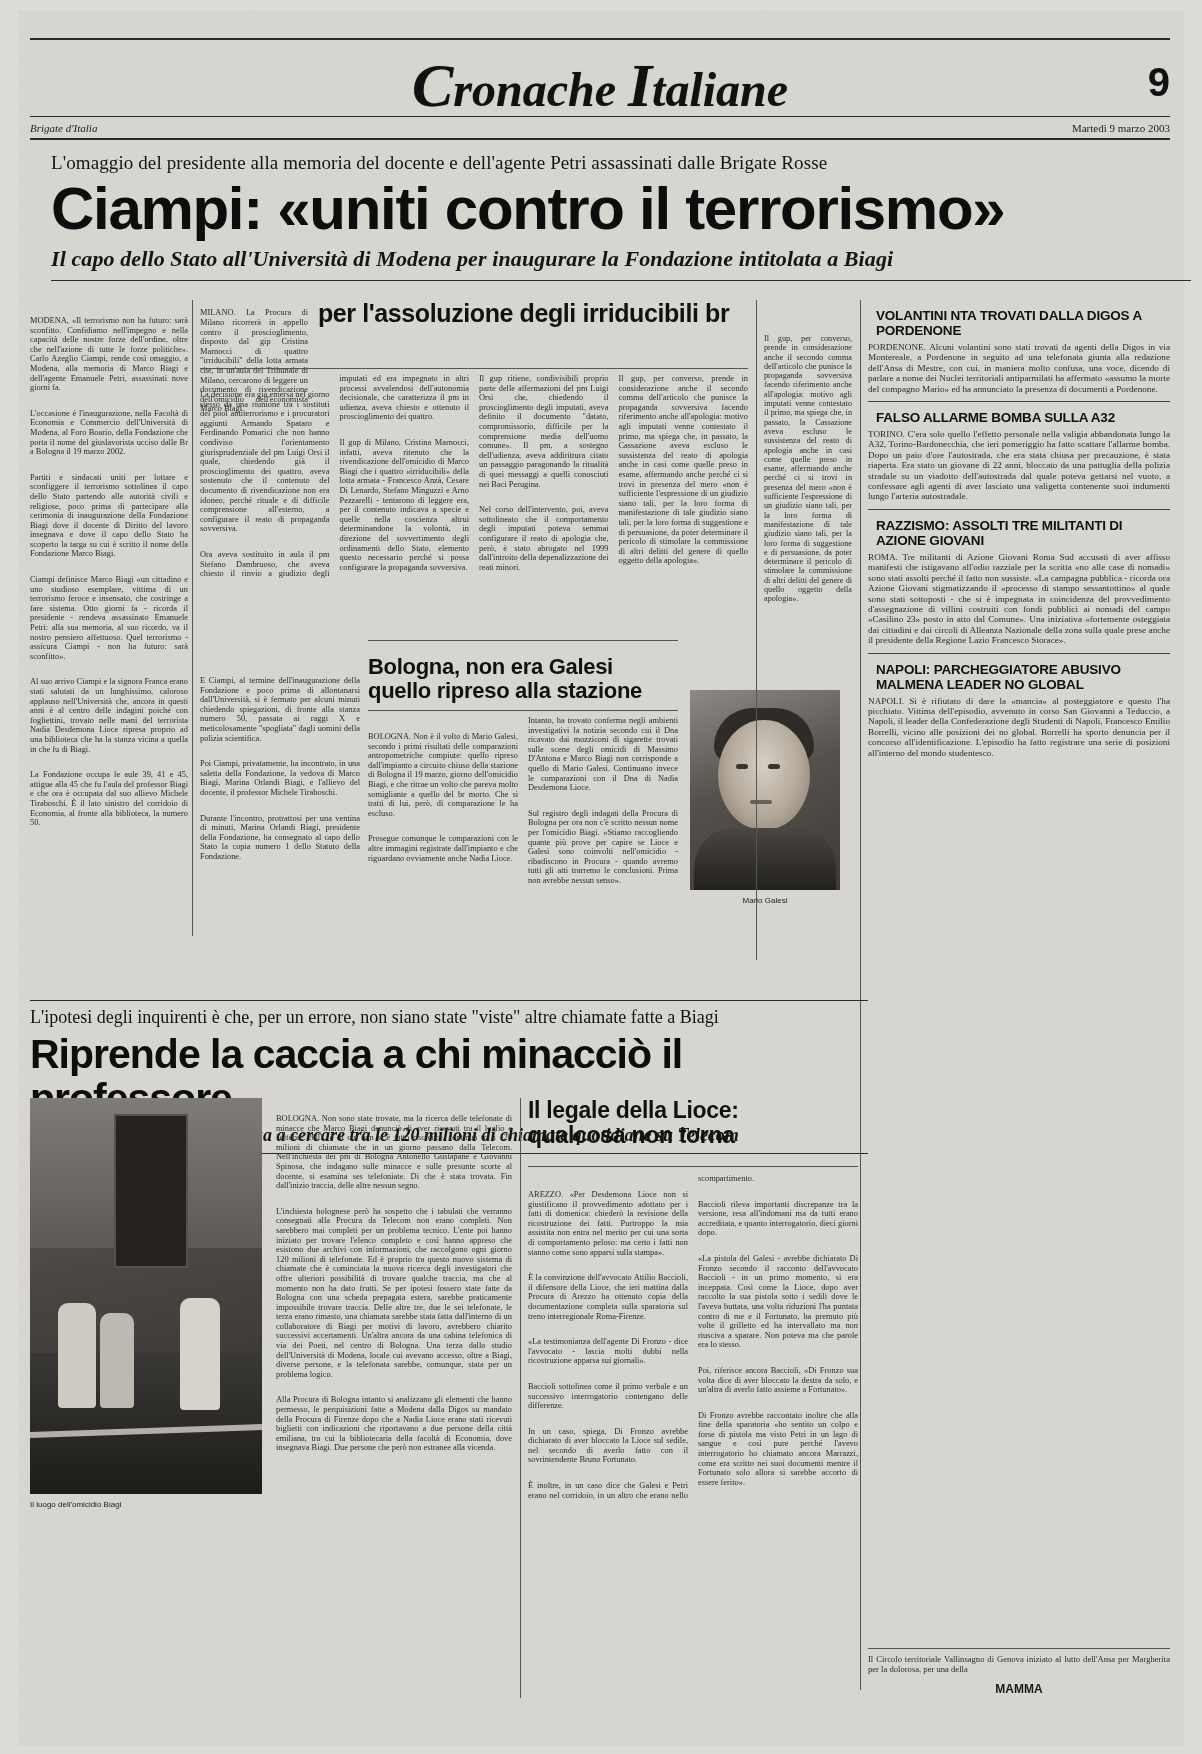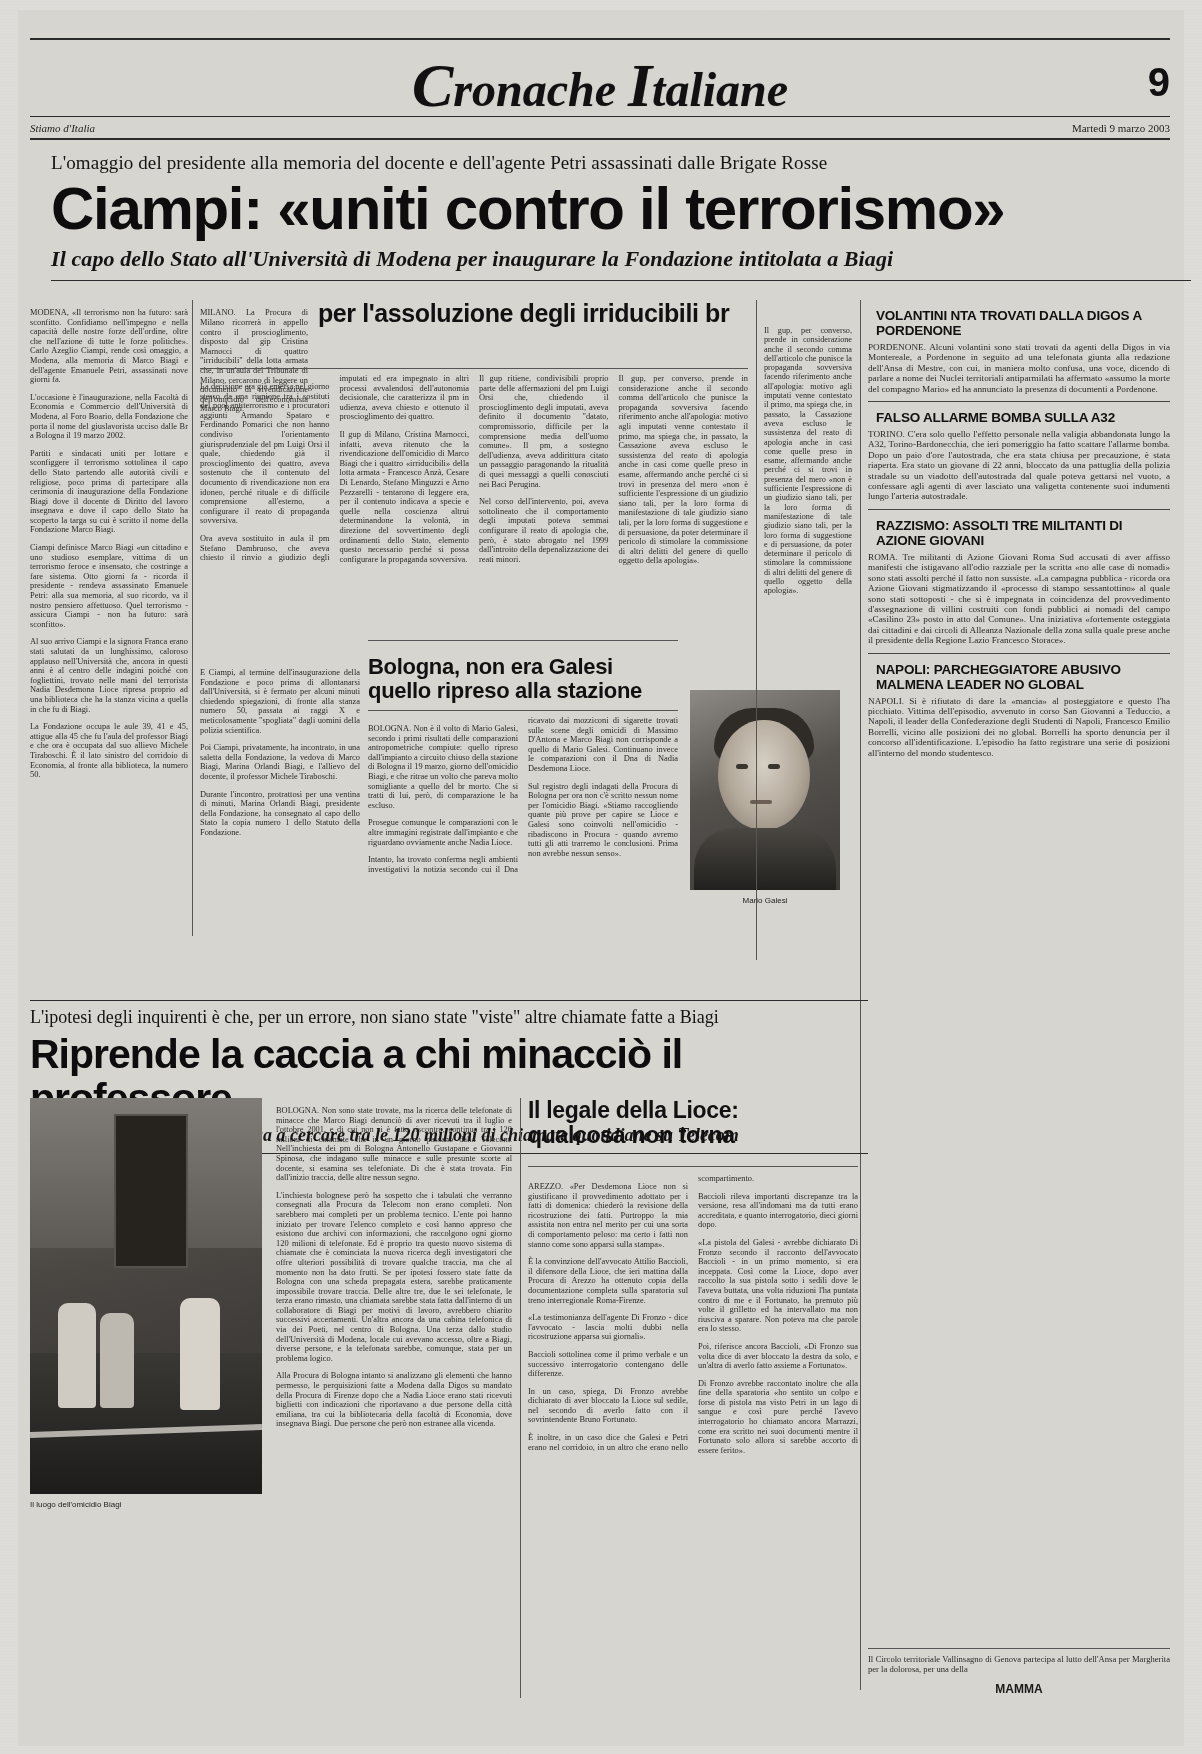--- a/index.html
+++ b/index.html
@@ -56,21 +56,21 @@
   }
   .lead .rule{margin-top:8px;height:1px;background:#2b2b2b;width:100%;}
 
   
   .col{
     font-family:"Liberation Serif",serif;
     font-size:8.4px;line-height:9.6px;text-align:justify;color:#2a2a2a;
     column-gap:10px;
     -webkit-hyphens:auto;hyphens:auto;
   }
-  .col p{margin:8px 0 4px 0;}
+  .col p{margin:16px 0 4px 0;}
 
   
   .artA{position:absolute;left:30px;top:300px;width:158px;height:640px;}
   .vrule{position:absolute;background:#555;width:1px;}
   .hrule{position:absolute;background:#555;height:1px;}
 
   
   .boxB{position:absolute;left:200px;top:300px;width:548px;}
   .boxB .bhead{
     font-family:"Liberation Sans",sans-serif;font-weight:700;
@@ -163,21 +163,21 @@
   <div class="sheet"></div>
 
   <div class="masthead">
     <div class="mh-rule-top"></div>
     <div class="mh-title">
       <span class="drop">C</span><span>ronache</span>
       <span class="drop">I</span><span>taliane</span>
     </div>
     <div class="mh-pagenum">9</div>
     <div class="mh-rule-bot"></div>
-    <div class="mh-left">Stiamo d'Italia</div>
+    <div class="mh-left">Brigate d'Italia</div>
     <div class="mh-right">Martedì 9 marzo 2003</div>
     <div class="mh-rule-bot2"></div>
   </div>
 
   <div class="lead">
     <div class="kicker">L'omaggio del presidente alla memoria del docente e dell'agente Petri assassinati dalle Brigate Rosse</div>
     <h1>Ciampi: «uniti contro il terrorismo»</h1>
     <div class="sub">Il capo dello Stato all'Università di Modena per inaugurare la Fondazione intitolata a Biagi</div>
     <div class="rule"></div>
   </div>
@@ -266,21 +266,21 @@
     <h3>RAZZISMO: ASSOLTI TRE MILITANTI DI AZIONE GIOVANI</h3>
     <div class="rbody">ROMA. Tre militanti di Azione Giovani Roma Sud accusati di aver affisso manifesti che istigavano all'odio razziale per la scritta «no alle case di nomadi» sono stati assolti perché il fatto non sussiste. «La campagna pubblica - ricorda ora Azione Giovani stigmatizzando il «processo di stampo sessantottino» al quale sono stati sottoposti - che si è impegnata in coincidenza del provvedimento d'assegnazione di villini costruiti con fondi pubblici ai nomadi del campo «Casilino 23» posto in atto dal Comune». Una iniziativa «fortemente osteggiata dai cittadini e dai circoli di Alleanza Nazionale della zona sulla quale prese anche il presidente della Regione Lazio Francesco Storace».</div>
     <div class="sep"></div>
 
     <h3>NAPOLI: PARCHEGGIATORE ABUSIVO MALMENA LEADER NO GLOBAL</h3>
     <div class="rbody">NAPOLI. Si è rifiutato di dare la «mancia» al posteggiatore e questo l'ha picchiato. Vittima dell'episodio, avvenuto in corso San Giovanni a Teduccio, a Napoli, il leader della Confederazione degli Studenti di Napoli, Francesco Emilio Borrelli, vicino alle posizioni dei no global. Borrelli ha sporto denuncia per il concorso all'identificazione. L'episodio ha fatto registrare una serie di posizioni all'interno del mondo studentesco.</div>
   </div>
 
   <div class="hrule" style="left:868px;top:1648px;width:302px;"></div>
   <div class="rail" style="top:1654px;">
-    <div class="footnote">Il Circolo territoriale Vallinsagno di Genova partecipa al lutto dell'Ansa per Margherita per la dolorosa, per una della</div>
+    <div class="footnote">Il Circolo territoriale Vallinsagno di Genova iniziato al lutto dell'Ansa per Margherita per la dolorosa, per una della</div>
     <div class="mamma">MAMMA</div>
   </div>
 
   <div class="lead2">
     <div class="rule-top"></div>
     <div class="kicker">L'ipotesi degli inquirenti è che, per un errore, non siano state "viste" altre chiamate fatte a Biagi</div>
     <h1>Riprende la caccia a chi minacciò il professore</h1>
     <div class="sub">La Procura di Bologna continua a cercare tra le 120 milioni di chiamate quotidiane su Telecom</div>
     <div class="rule-bot"></div>
   </div>

